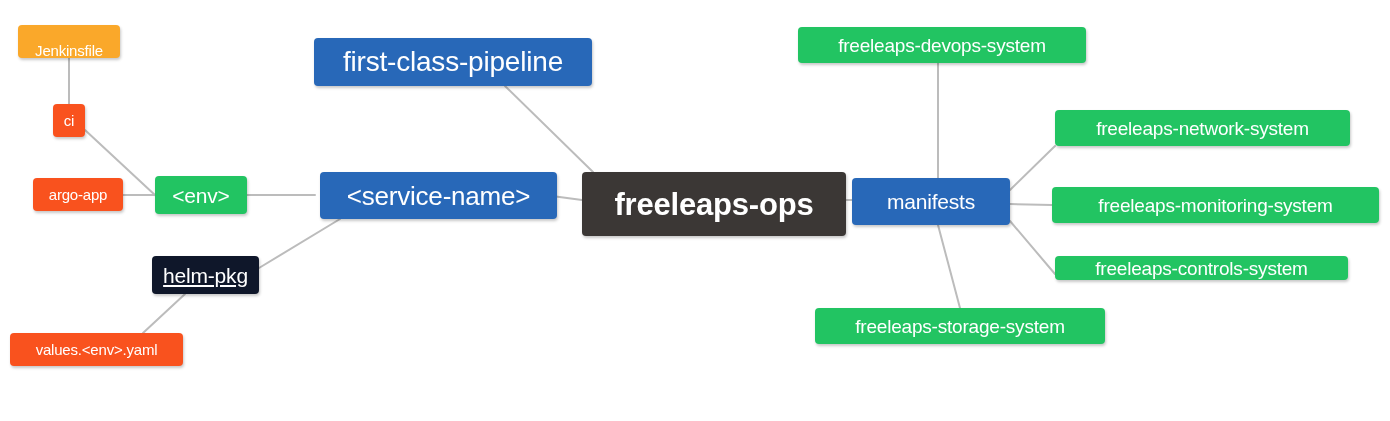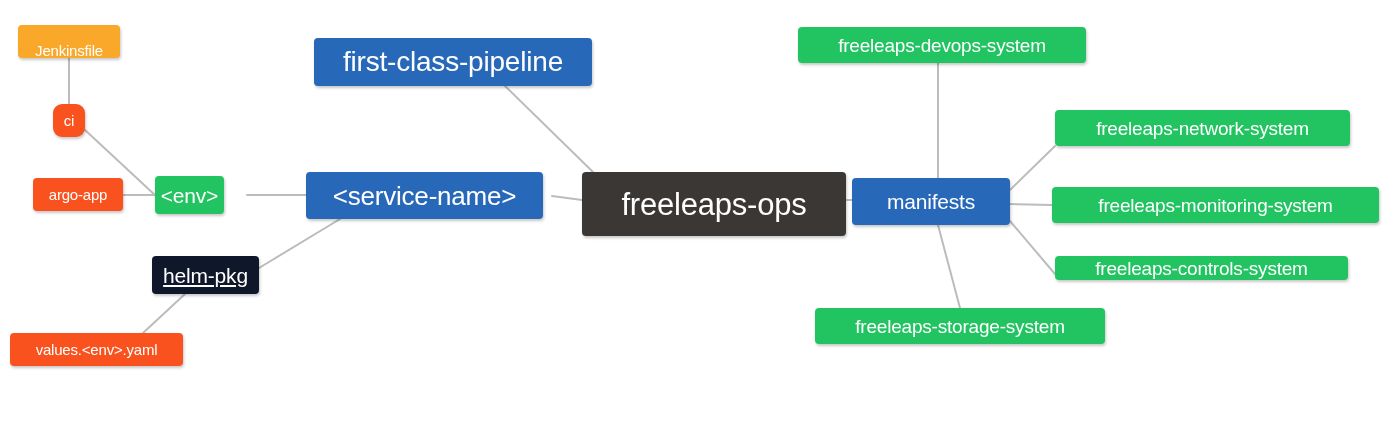--- a/index.html
+++ b/index.html
@@ -62,42 +62,42 @@
       <line x1="938" y1="178" x2="938" y2="63" stroke="#bcbcbc" stroke-width="2" stroke-linecap="round"></line>
       <line x1="1010" y1="190" x2="1055" y2="146" stroke="#bcbcbc" stroke-width="2" stroke-linecap="round"></line>
       <line x1="1010" y1="204" x2="1052" y2="205" stroke="#bcbcbc" stroke-width="2" stroke-linecap="round"></line>
       <line x1="1010" y1="221" x2="1055" y2="274" stroke="#bcbcbc" stroke-width="2" stroke-linecap="round"></line>
       <line x1="938" y1="225" x2="960" y2="308" stroke="#bcbcbc" stroke-width="2" stroke-linecap="round"></line>
     </svg>
   <div id="node-layer">
       <div class="node" style="left: 18px; top: 25px; width: 102px; height: 33px; background: rgb(250, 168, 42); font-size: 15px; align-items: flex-end;">
         <span class="node-label">Jenkinsfile</span>
       </div>
-      <div class="node" style="left: 53px; top: 104px; width: 32px; height: 33px; background: rgb(249, 82, 30); font-size: 15px; border-radius: 9px;">
+      <div class="node" style="left: 53px; top: 104px; width: 32px; height: 33px; background: rgb(249, 82, 30); font-size: 15px;">
         <span class="node-label">ci</span>
       </div>
       <div class="node" style="left: 33px; top: 178px; width: 90px; height: 33px; background: rgb(249, 82, 30); font-size: 15px;">
         <span class="node-label">argo-app</span>
       </div>
-      <div class="node" style="left: 155px; top: 176px; width: 69px; height: 38px; background: rgb(34, 196, 98); font-size: 21px;">
+      <div class="node" style="left: 155px; top: 176px; width: 92px; height: 38px; background: rgb(34, 196, 98); font-size: 21px;">
         <span class="node-label">&lt;env&gt;</span>
       </div>
       <div class="node" style="left: 152px; top: 256px; width: 107px; height: 38px; background: #0f172a; font-size: 21px; text-decoration: underline;">
         <span class="node-label">helm-pkg</span>
       </div>
       <div class="node" style="left: 10px; top: 333px; width: 173px; height: 33px; background: rgb(249, 82, 30); font-size: 15px;">
         <span class="node-label">values.&lt;env&gt;.yaml</span>
       </div>
       <div class="node" style="left: 314px; top: 38px; width: 278px; height: 48px; background: rgb(40, 104, 184); font-size: 28px;">
         <span class="node-label">first-class-pipeline</span>
       </div>
-      <div class="node" style="left: 306px; top: 172px; width: 237px; height: 47px; background: rgb(40, 104, 184); font-size: 26px;">
+      <div class="node" style="left: 320px; top: 172px; width: 237px; height: 47px; background: rgb(40, 104, 184); font-size: 26px;">
         <span class="node-label">&lt;service-name&gt;</span>
       </div>
-      <div class="node" style="left: 582px; top: 172px; width: 264px; height: 64px; background: rgb(59, 55, 53); font-size: 31px;">
+      <div class="node" style="left: 582px; top: 172px; width: 264px; height: 64px; background: rgb(59, 55, 53); font-size: 31px; font-weight: bold;">
         <span class="node-label">freeleaps-ops</span>
       </div>
       <div class="node" style="left: 852px; top: 178px; width: 158px; height: 47px; background: rgb(40, 104, 184); font-size: 21px;">
         <span class="node-label">manifests</span>
       </div>
       <div class="node" style="left: 798px; top: 27px; width: 288px; height: 36px; background: rgb(34, 196, 98); font-size: 19px;">
         <span class="node-label">freeleaps-devops-system</span>
       </div>
       <div class="node" style="left: 1055px; top: 110px; width: 295px; height: 36px; background: rgb(34, 196, 98); font-size: 19px;">
         <span class="node-label">freeleaps-network-system</span>

